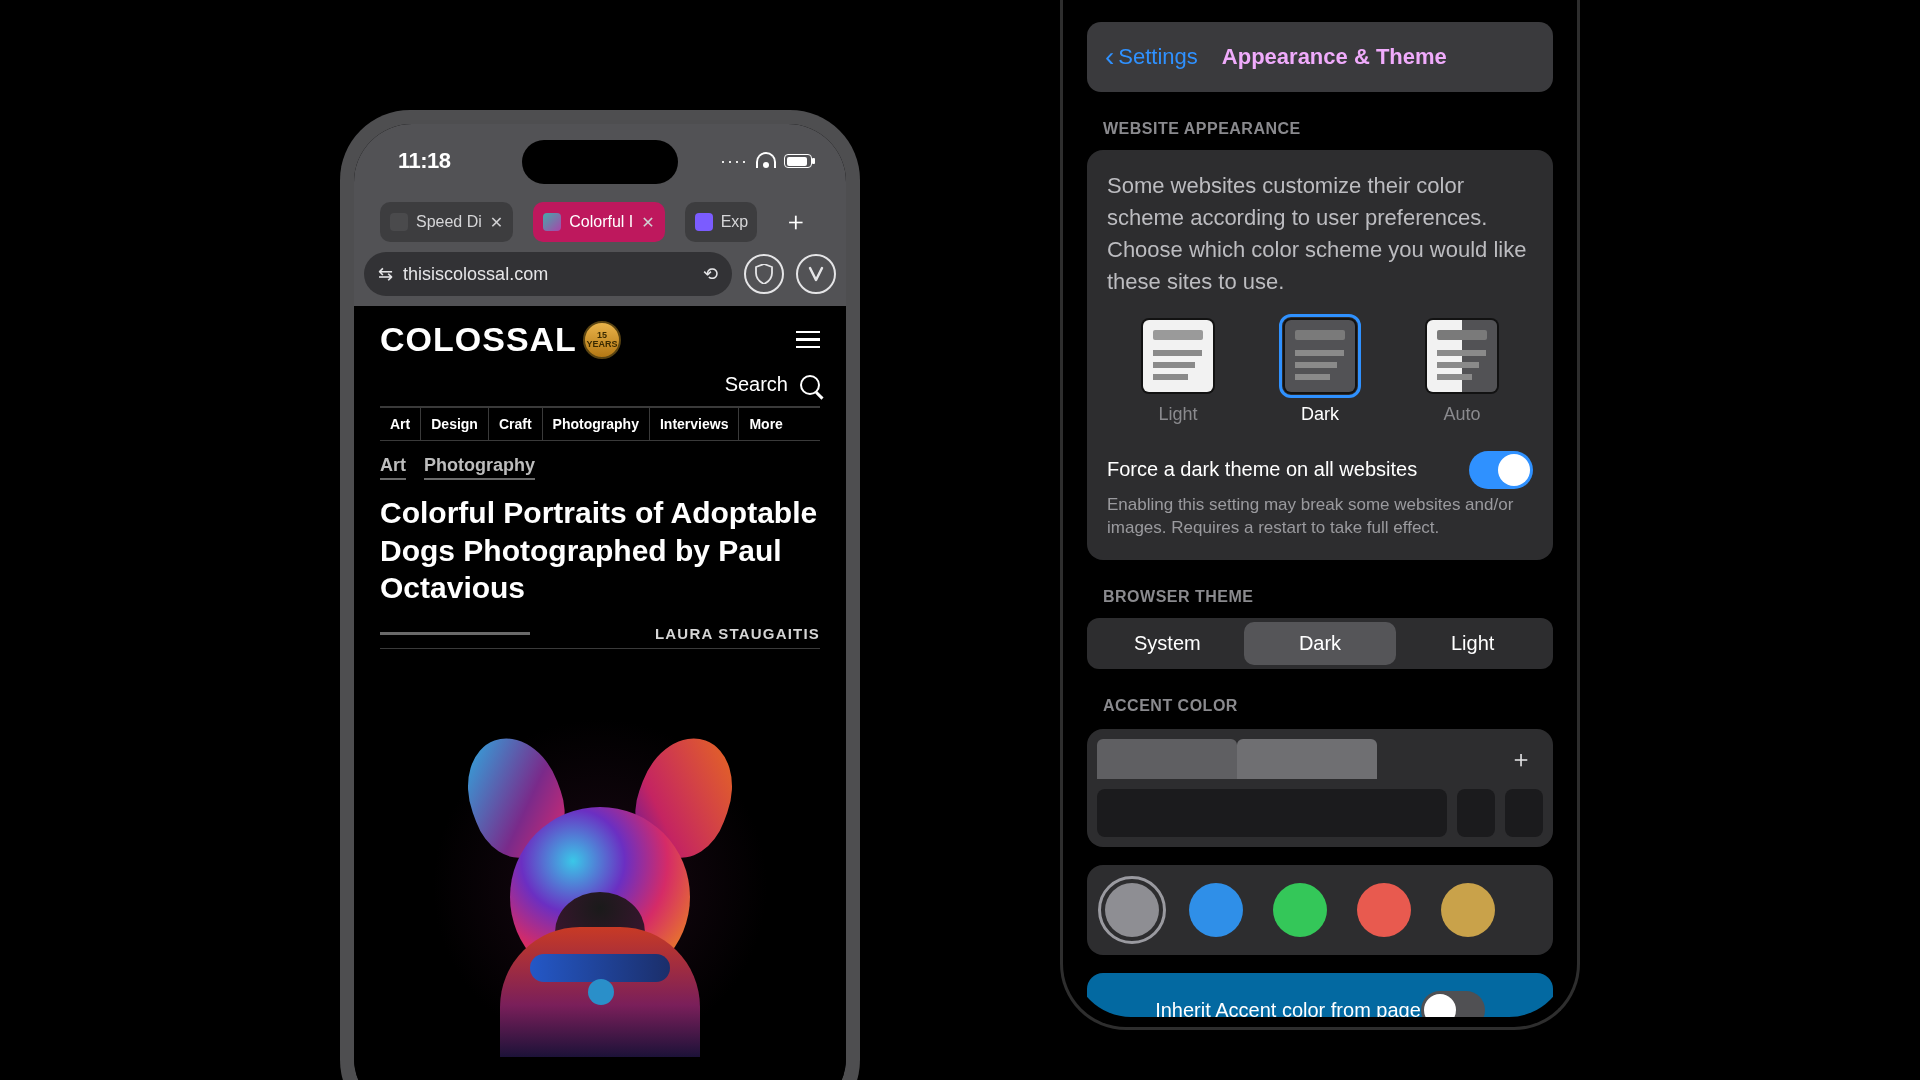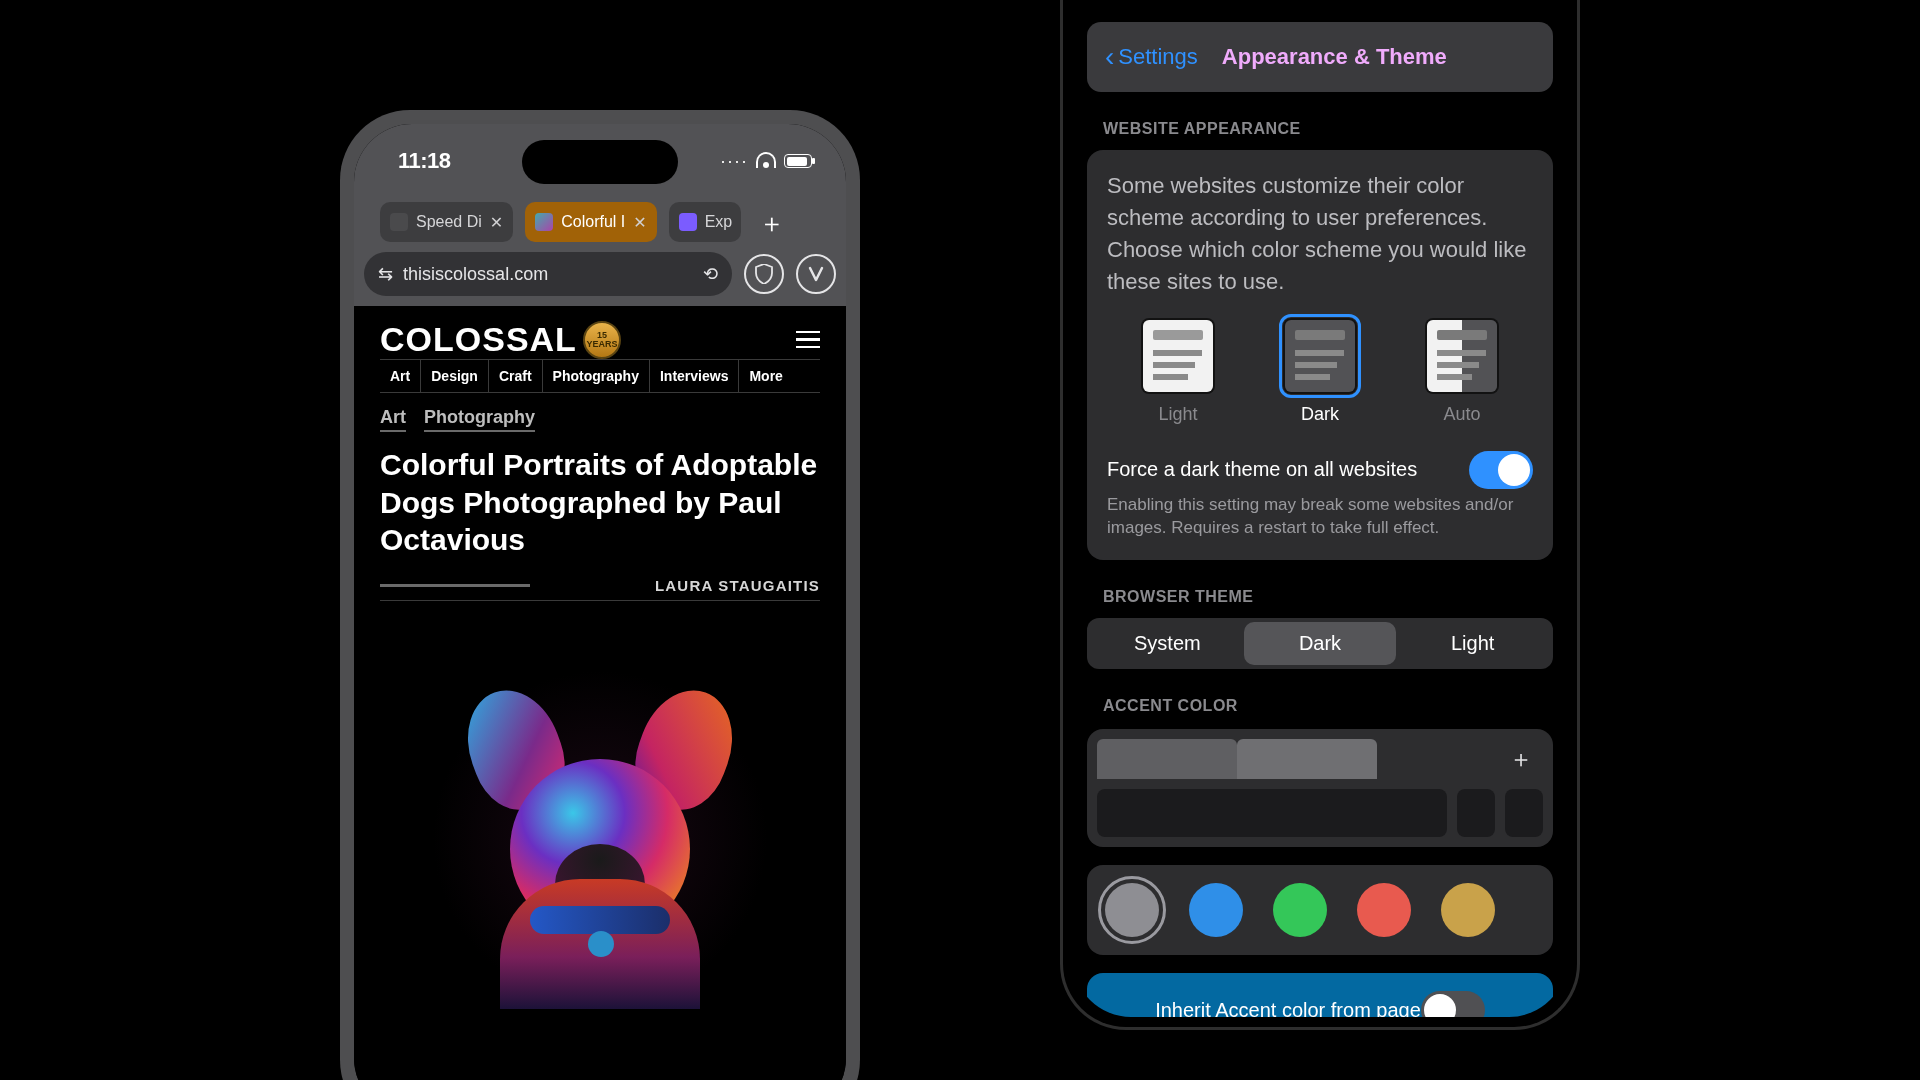--- a/index.html
+++ b/index.html
@@ -54,36 +54,36 @@
   .status-icons { display:flex; gap:8px; align-items:center; color:#fff; font-size:18px;}
   .battery-pill{width:28px;height:14px;border:1.5px solid #fff;border-radius:4px;position:relative;}
   .battery-pill::after{content:'';position:absolute;right:-4px;top:3px;width:3px;height:6px;background:#fff;border-radius:1px;}
   .battery-pill .fill{position:absolute;left:1.5px;top:1.5px;bottom:1.5px;width:20px;background:#fff;border-radius:2px;}
   .wifi-ic{width:20px;height:14px;position:relative;}
   .wifi-ic::before{content:'';position:absolute;bottom:0;left:50%;transform:translateX(-50%);width:6px;height:6px;border-radius:50%;background:#fff;}
   .wifi-ic::after{content:'';position:absolute;bottom:0;left:0;right:0;height:14px;border:2px solid #fff;border-bottom:none;border-radius:14px 14px 0 0;}
   .dots{letter-spacing:1px;}
 
   .browser-chrome { background:#525255; padding: 0 10px 10px 10px;}
-  .tab-row { display:flex; gap:12px; align-items:flex-end; padding:4px 16px;}
+  .tab-row { display:flex; gap:20px; align-items:flex-start; padding:4px 16px;}
   .tab {
     background: rgba(0,0,0,0.25);
     border-radius:10px;
     height:40px;
     display:flex;
     align-items:center;
     gap:8px;
     padding:0 10px;
     font-size:16px;
     color:#d6d6d8;
     max-width:160px;
     overflow:hidden;
     white-space:nowrap;
   }
-  .tab.active{ background:#a16207; color:#fff;}
+  .tab.active{ background:#be185d; color:#fff;}
   .tab-fav{width:18px;height:18px;border-radius:4px;background:#888;display:inline-block;flex-shrink:0;}
   .tab-close{color:#d0d0d2;font-size:16px;flex-shrink:0;}
   .new-tab{width:38px;height:38px;display:flex;align-items:center;justify-content:center;color:#fff;font-size:26px;font-weight:300;}
 
   .addr-row{display:flex;gap:12px;align-items:center;margin-top:6px;}
   .addr-bar{flex:1;background:#323235;border-radius:22px;height:44px;display:flex;align-items:center;padding:0 14px;gap:10px;color:#e5e5e7;font-size:18px;}
   .addr-icon{font-size:18px;color:#e5e5e7;}
   .addr-reload{margin-left:auto;}
   .circle-btn{width:40px;height:40px;border:2px solid #e5e5e7;border-radius:50%;display:flex;align-items:center;justify-content:center;font-size:18px;color:#e5e5e7;}
 
@@ -278,20 +278,24 @@
           <span class="logo-text">COLOSSAL</span>
           <span class="logo-badge">15 YEARS</span>
         </div>
         <div class="hamb">
             <span></span>
             <span></span>
             <span></span>
           </div>
       </div>
 
+      <div class="search-row">
+        <span class="lbl">Search</span>
+        <span class="mag"></span>
+      </div>
 
       <div class="navcats">
         <span>Art</span>
         <span>Design</span>
         <span>Craft</span>
         <span>Photography</span>
         <span>Interviews</span>
         <span>More</span>
       </div>
 

